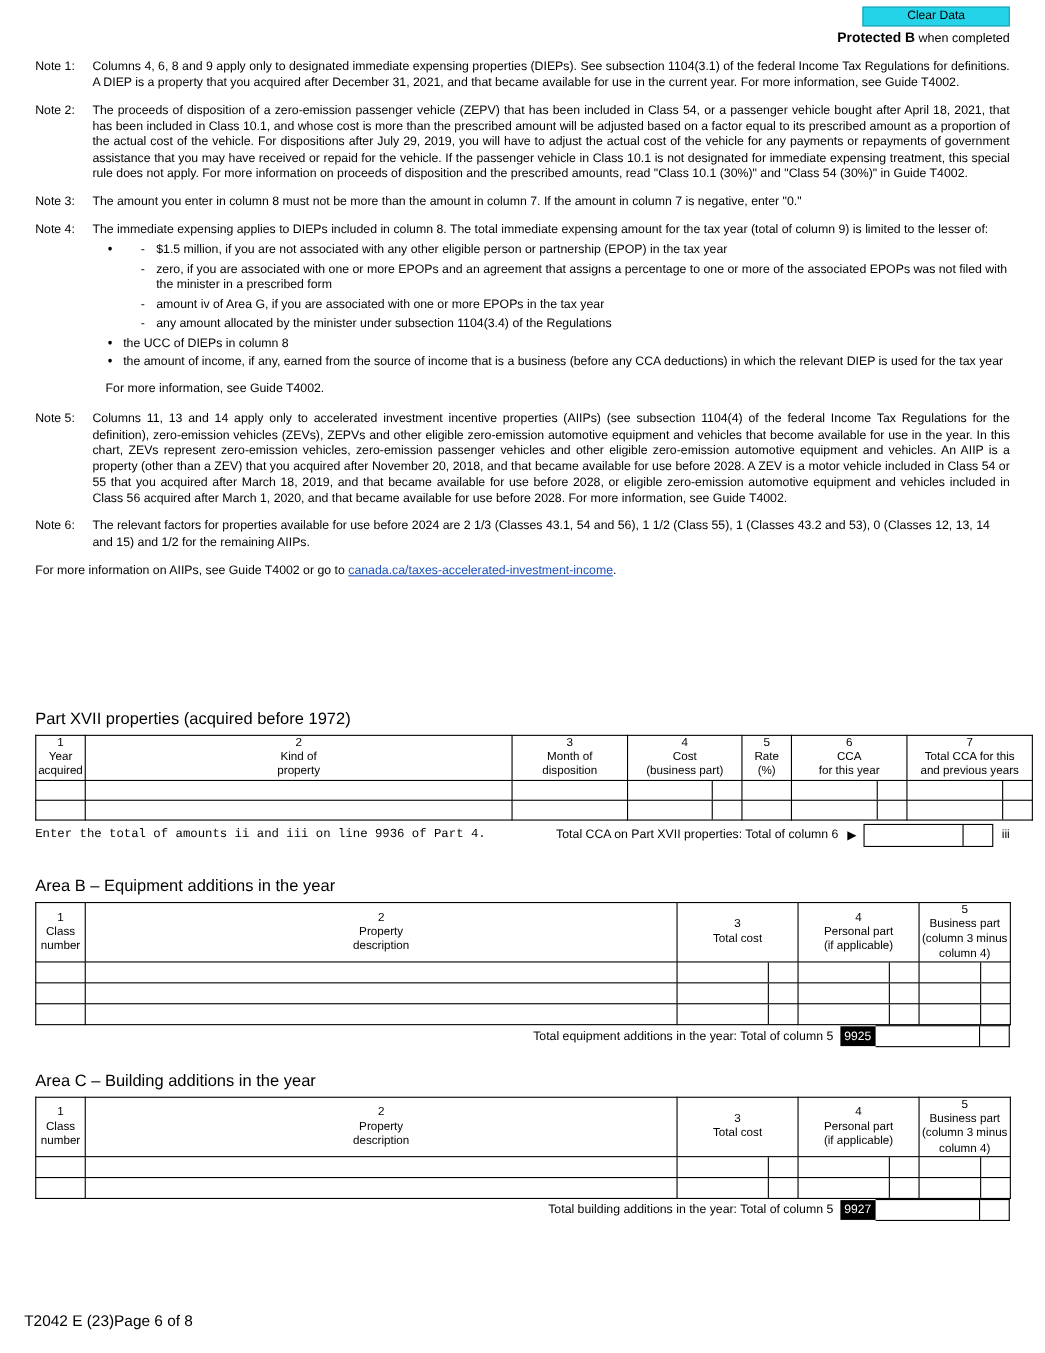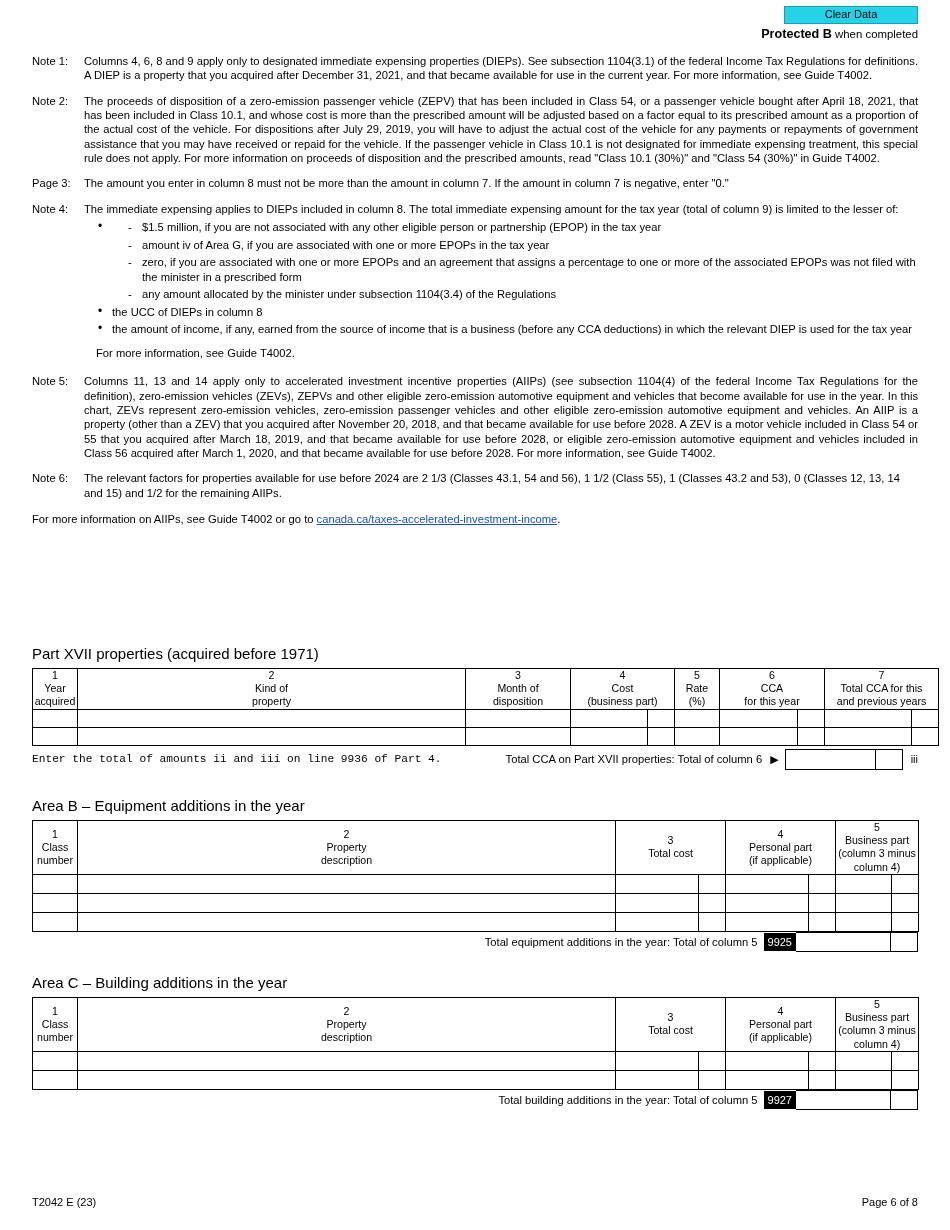--- a/index.html
+++ b/index.html
@@ -223,26 +223,25 @@
   }
   .roman {
     padding-left: 8px;
     font-size: 11px;
     line-height: 21px;
   }
 
   
   .footer {
     position: absolute;
-    left: 32px;
+    left: 22px;
     right: 32px;
     bottom: 22px;
     display: flex;
-    justify-content: space-between;
-    font-size: 11px;
+    font-size: 14px;
   }
 </style>
 </head>
 <body>
 
 <div class="page">
 
   <div class="clear-data-btn">Clear Data</div>
 
   <div class="protected">
@@ -255,34 +254,34 @@
       <div class="note-label">Note 1:</div>
       <div class="note-body just">Columns 4, 6, 8 and 9 apply only to designated immediate expensing properties (DIEPs). See subsection 1104(3.1) of the federal Income Tax Regulations for definitions. A DIEP is a property that you acquired after December 31, 2021, and that became available for use in the current year. For more information, see Guide T4002.</div>
     </div>
 
     <div class="note">
       <div class="note-label">Note 2:</div>
       <div class="note-body just">The proceeds of disposition of a zero-emission passenger vehicle (ZEPV) that has been included in Class 54, or a passenger vehicle bought after April 18, 2021, that has been included in Class 10.1, and whose cost is more than the prescribed amount will be adjusted based on a factor equal to its prescribed amount as a proportion of the actual cost of the vehicle. For dispositions after July 29, 2019, you will have to adjust the actual cost of the vehicle for any payments or repayments of government assistance that you may have received or repaid for the vehicle. If the passenger vehicle in Class 10.1 is not designated for immediate expensing treatment, this special rule does not apply. For more information on proceeds of disposition and the prescribed amounts, read "Class 10.1 (30%)" and "Class 54 (30%)" in Guide T4002.</div>
     </div>
 
     <div class="note">
-      <div class="note-label">Page 3:</div>
+      <div class="note-label">Note 3:</div>
       <div class="note-body">The amount you enter in column 8 must not be more than the amount in column 7. If the amount in column 7 is negative, enter "0."</div>
     </div>
 
     <div class="note">
       <div class="note-label">Note 4:</div>
       <div class="note-body">
         <div>The immediate expensing applies to DIEPs included in column 8. The total immediate expensing amount for the tax year (total of column 9) is limited to the lesser of:</div>
         <ul class="bul">
           <li>
             <ul class="dash">
               <li>$1.5 million, if you are not associated with any other eligible person or partnership (EPOP) in the tax year</li>
+              <li>zero, if you are associated with one or more EPOPs and an agreement that assigns a percentage to one or more of the associated EPOPs was not filed with the minister in a prescribed form</li>
               <li>amount iv of Area G, if you are associated with one or more EPOPs in the tax year</li>
-              <li>zero, if you are associated with one or more EPOPs and an agreement that assigns a percentage to one or more of the associated EPOPs was not filed with the minister in a prescribed form</li>
               <li>any amount allocated by the minister under subsection 1104(3.4) of the Regulations</li>
             </ul>
           </li>
           <li>the UCC of DIEPs in column 8</li>
           <li>the amount of income, if any, earned from the source of income that is a business (before any CCA deductions) in which the relevant DIEP is used for the tax year</li>
         </ul>
         <div class="guide-line">For more information, see Guide T4002.</div>
       </div>
     </div>
 
@@ -296,21 +295,21 @@
       <div class="note-body">The relevant factors for properties available for use before 2024 are 2 1/3 (Classes 43.1, 54 and 56), 1 1/2 (Class 55), 1 (Classes 43.2 and 53), 0 (Classes 12, 13, 14 and 15) and 1/2 for the remaining AIIPs.</div>
     </div>
 
     <div class="aiip-line">
       <span>For more information on AIIPs, see Guide T4002 or go to </span><a class="link" href="#">canada.ca/taxes-accelerated-investment-income</a><span>.</span>
     </div>
 
   </div>
 
   <div style="position:absolute; top:645px; left:32px; width:886px;">
-    <h2 class="sec-title">Part XVII properties (acquired before 1971)</h2>
+    <h2 class="sec-title">Part XVII properties (acquired before 1972)</h2>
     <table class="grid">
       <colgroup>
         <col style="width:45px">
         <col style="width:388px">
         <col style="width:105px">
         <col style="width:104px">
         <col style="width:45px">
         <col style="width:105px">
         <col style="width:114px">
       </colgroup>

